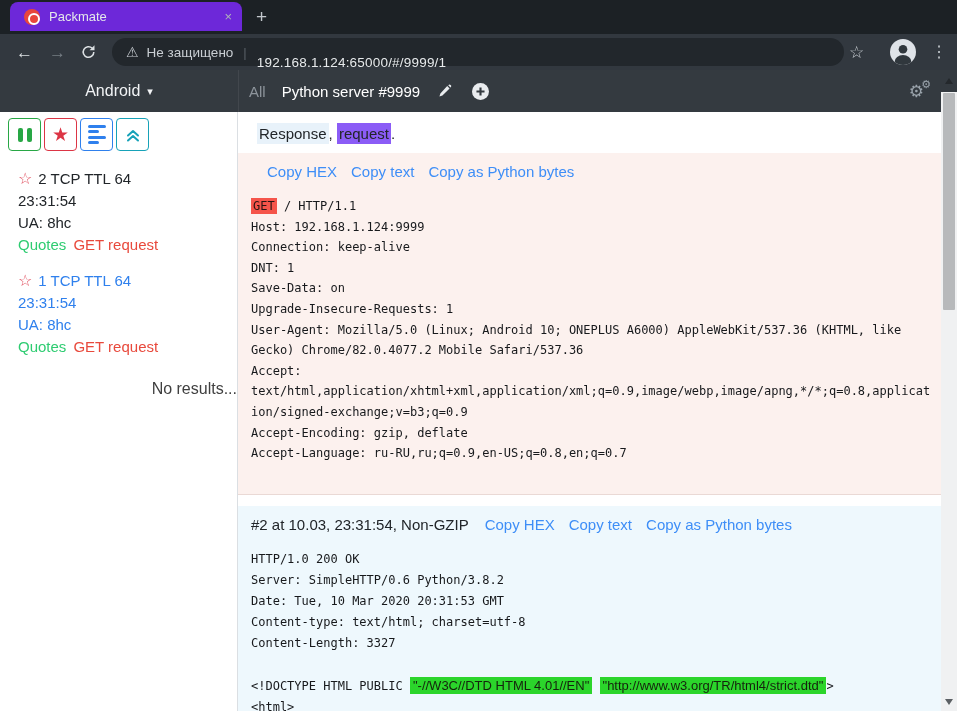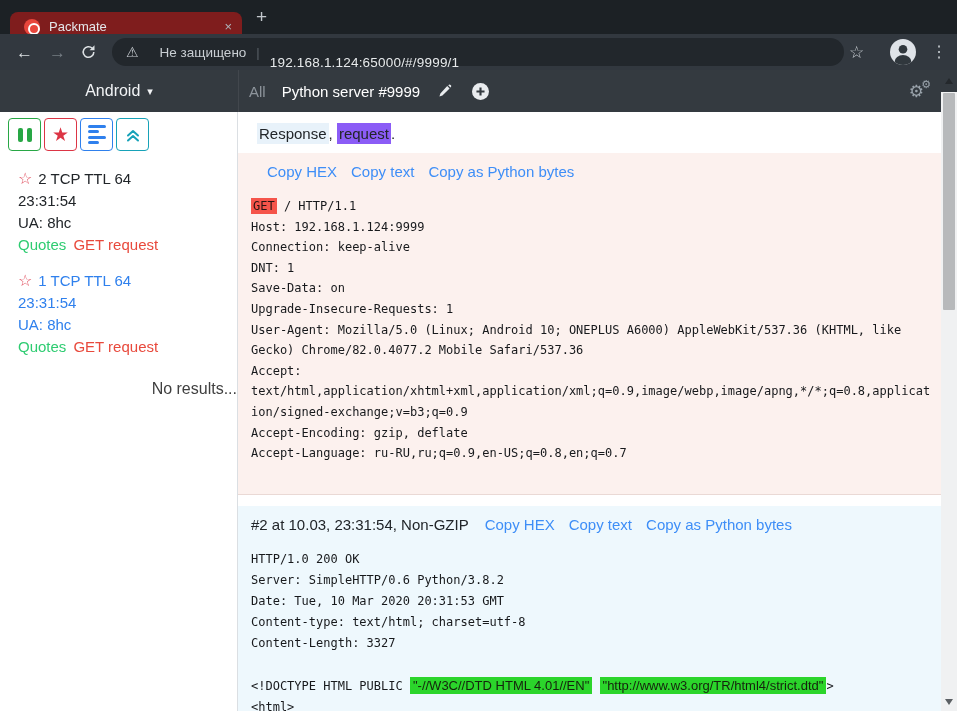--- a/index.html
+++ b/index.html
@@ -1,37 +1,37 @@
 <!DOCTYPE html>
 <html><head>
 <meta charset="utf-8">
 <style>
   * { margin:0; padding:0; box-sizing:border-box; }
   body { background:#101316; font-family:"Liberation Sans", sans-serif; }
   .screen { position:relative; width:957px; height:711px; background:#fff; overflow:hidden; font-family:"Liberation Sans", sans-serif; }
 
   
   .tabstrip { position:absolute; left:0; top:0; width:100%; height:34px; background:#1c2125; }
-  .tab { position:absolute; left:10px; top:12px; width:232px; height:29px; background:#7f1d1d; border-radius:8px 8px 0 0; display:flex; align-items:center; padding:0 8px; }
+  .tab { position:absolute; left:10px; top:2px; width:232px; height:29px; background:#6d28d9; border-radius:8px 8px 0 0; display:flex; align-items:center; padding:0 8px; }
   .favicon { width:16px; height:16px; border-radius:50%; background:#e8463c; position:relative; margin:0 9px 0 6px; flex:none; }
   .favicon::after { content:""; position:absolute; left:4px; top:4px; width:8px; height:8px; border-radius:50%; border:2px solid #fff; }
   .tab-title { color:#e4e7ea; font-size:13px; flex:1; }
   .tab-close { color:#aeb4ba; font-size:13px; margin-right:2px; cursor:default; }
   .newtab { position:absolute; left:256px; top:7px; color:#c2c7cc; font-size:19px; line-height:19px; }
 
   
   .toolbar { position:absolute; top:34px; width:100%; height:36px; background:#32383f; }
   .toolbar > * { position:absolute; top:50%; transform:translateY(-50%); }
   .nav-ic { font-size:17px; color:#dce0e3; line-height:1; }
   .ic-back { left:16px; }
   .ic-fwd { left:49px; color:#767d84; }
   .ic-reload { left:80px; }
   .urlbar { left:112px; width:732px; height:28px; background:#22272c; border-radius:14px; display:flex; align-items:center; padding-left:14px; }
   .warn-ic { font-size:14px; color:#c9ced3; }
-  .sec-label { font-size:13.5px; color:#c9ced3; margin-left:21px; }
+  .sec-label { font-size:13.5px; color:#c9ced3; margin-left:8px; }
   .url-sep { color:#596066; margin:0 10px; font-size:13px; }
   .url-text { font-size:13.5px; color:#e7eaec; letter-spacing:.2px;margin-top:20px; }
   .ic-star { left:849px; font-size:17px; color:#c4c9ce; }
   .ic-avatar { left:890px; }
   .ic-kebab { left:931px; font-size:16px; color:#c4c9ce; }
 
   
   .appbar { position:absolute; top:70px; width:100%; height:42px; background:#343a40; display:flex; align-items:center; }
   .patterns { width:238px; display:flex; justify-content:center; align-items:center; color:#f1f3f5; font-size:16px; }
   .caret { font-size:11px; margin-left:7px; color:#f1f3f5; }

